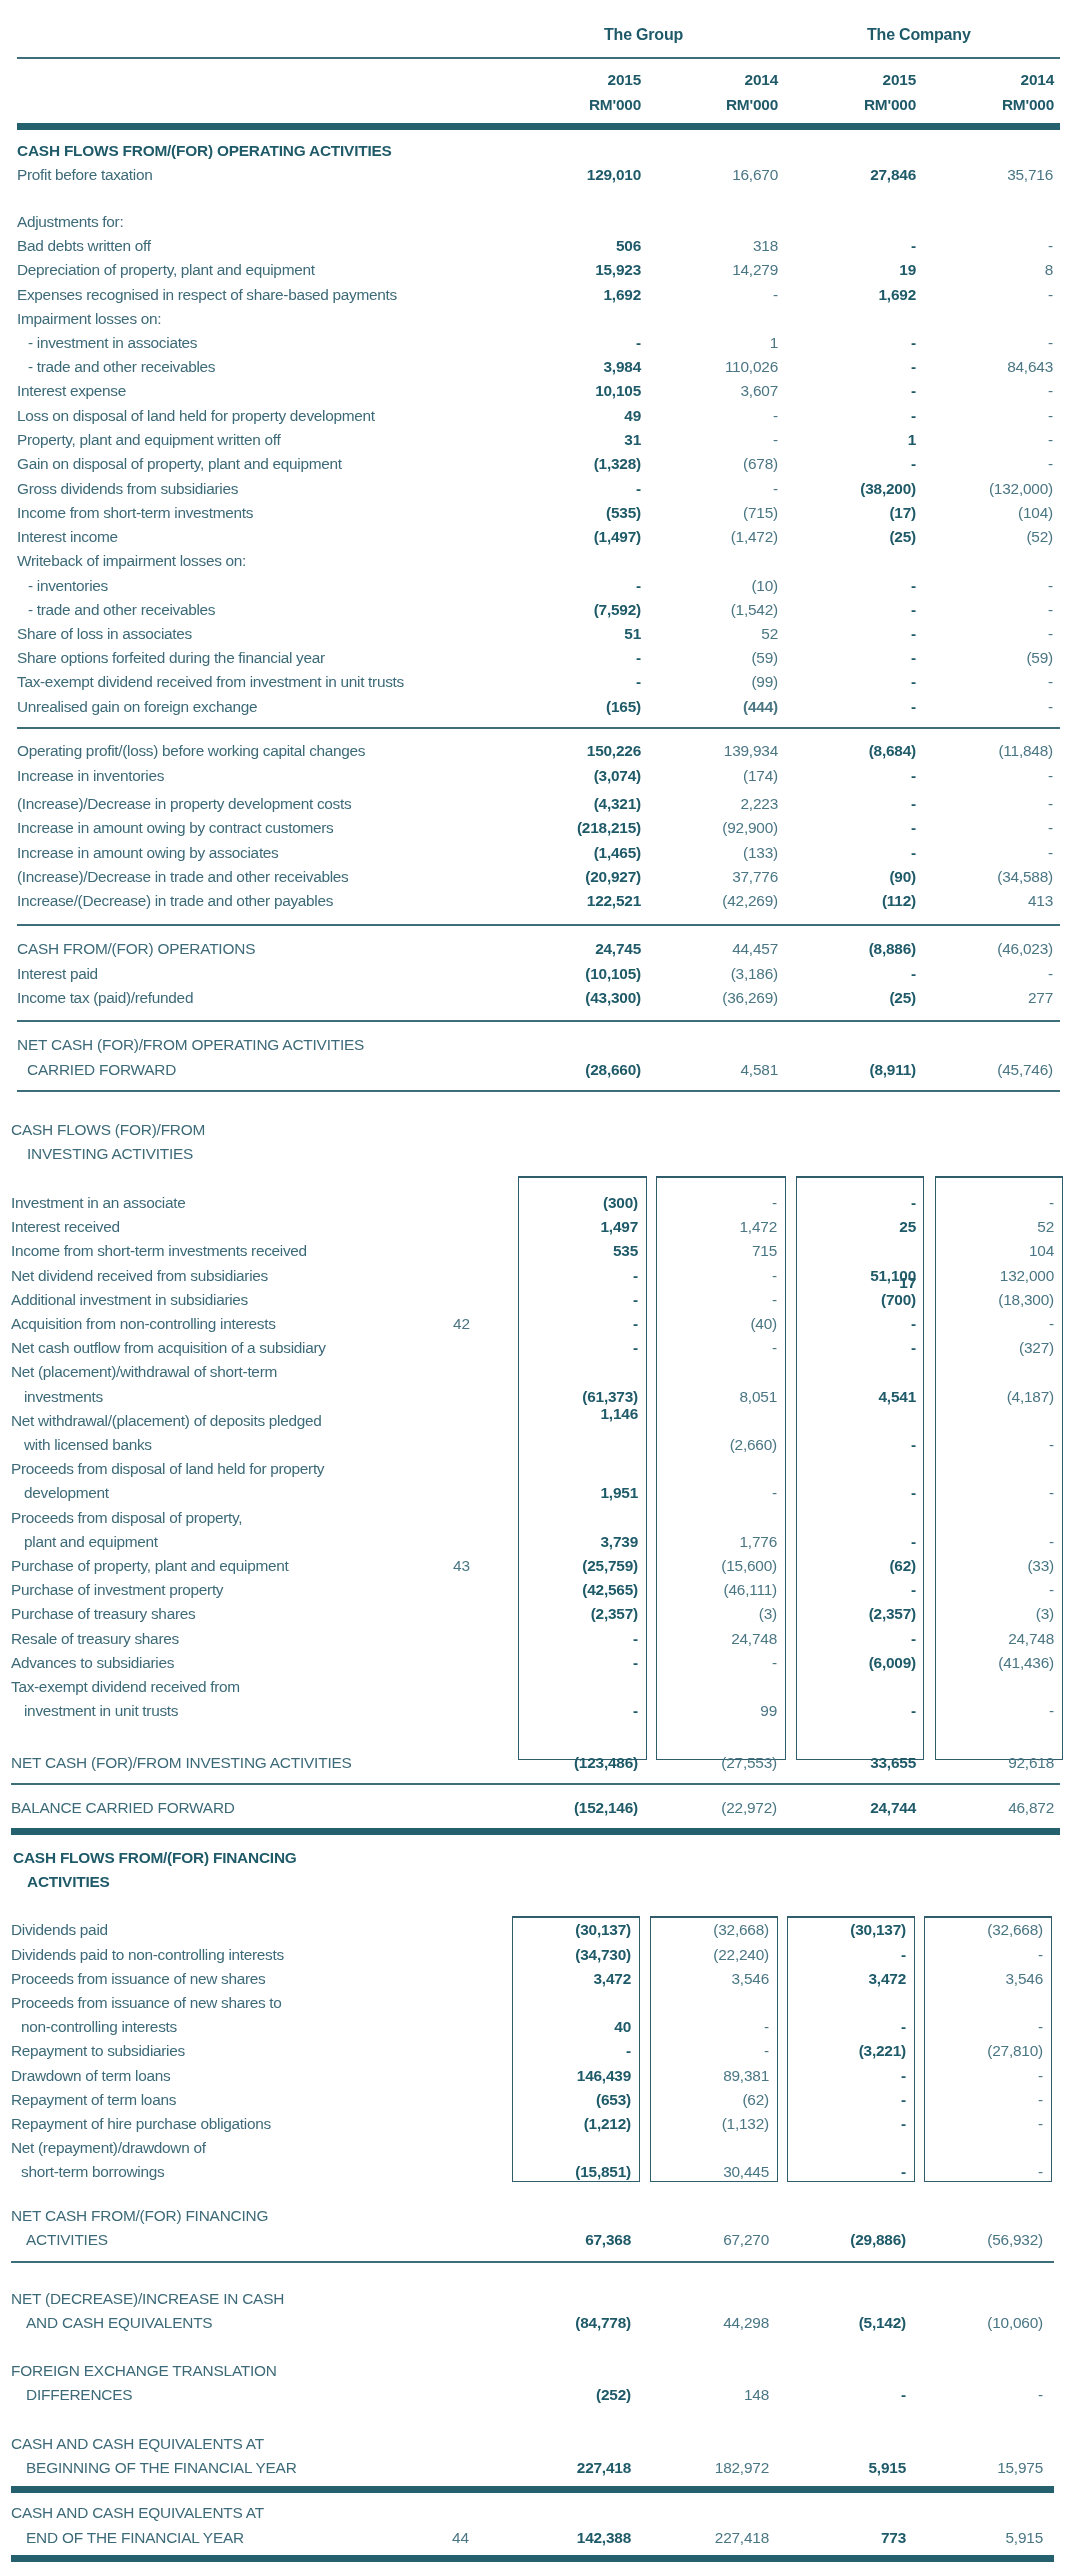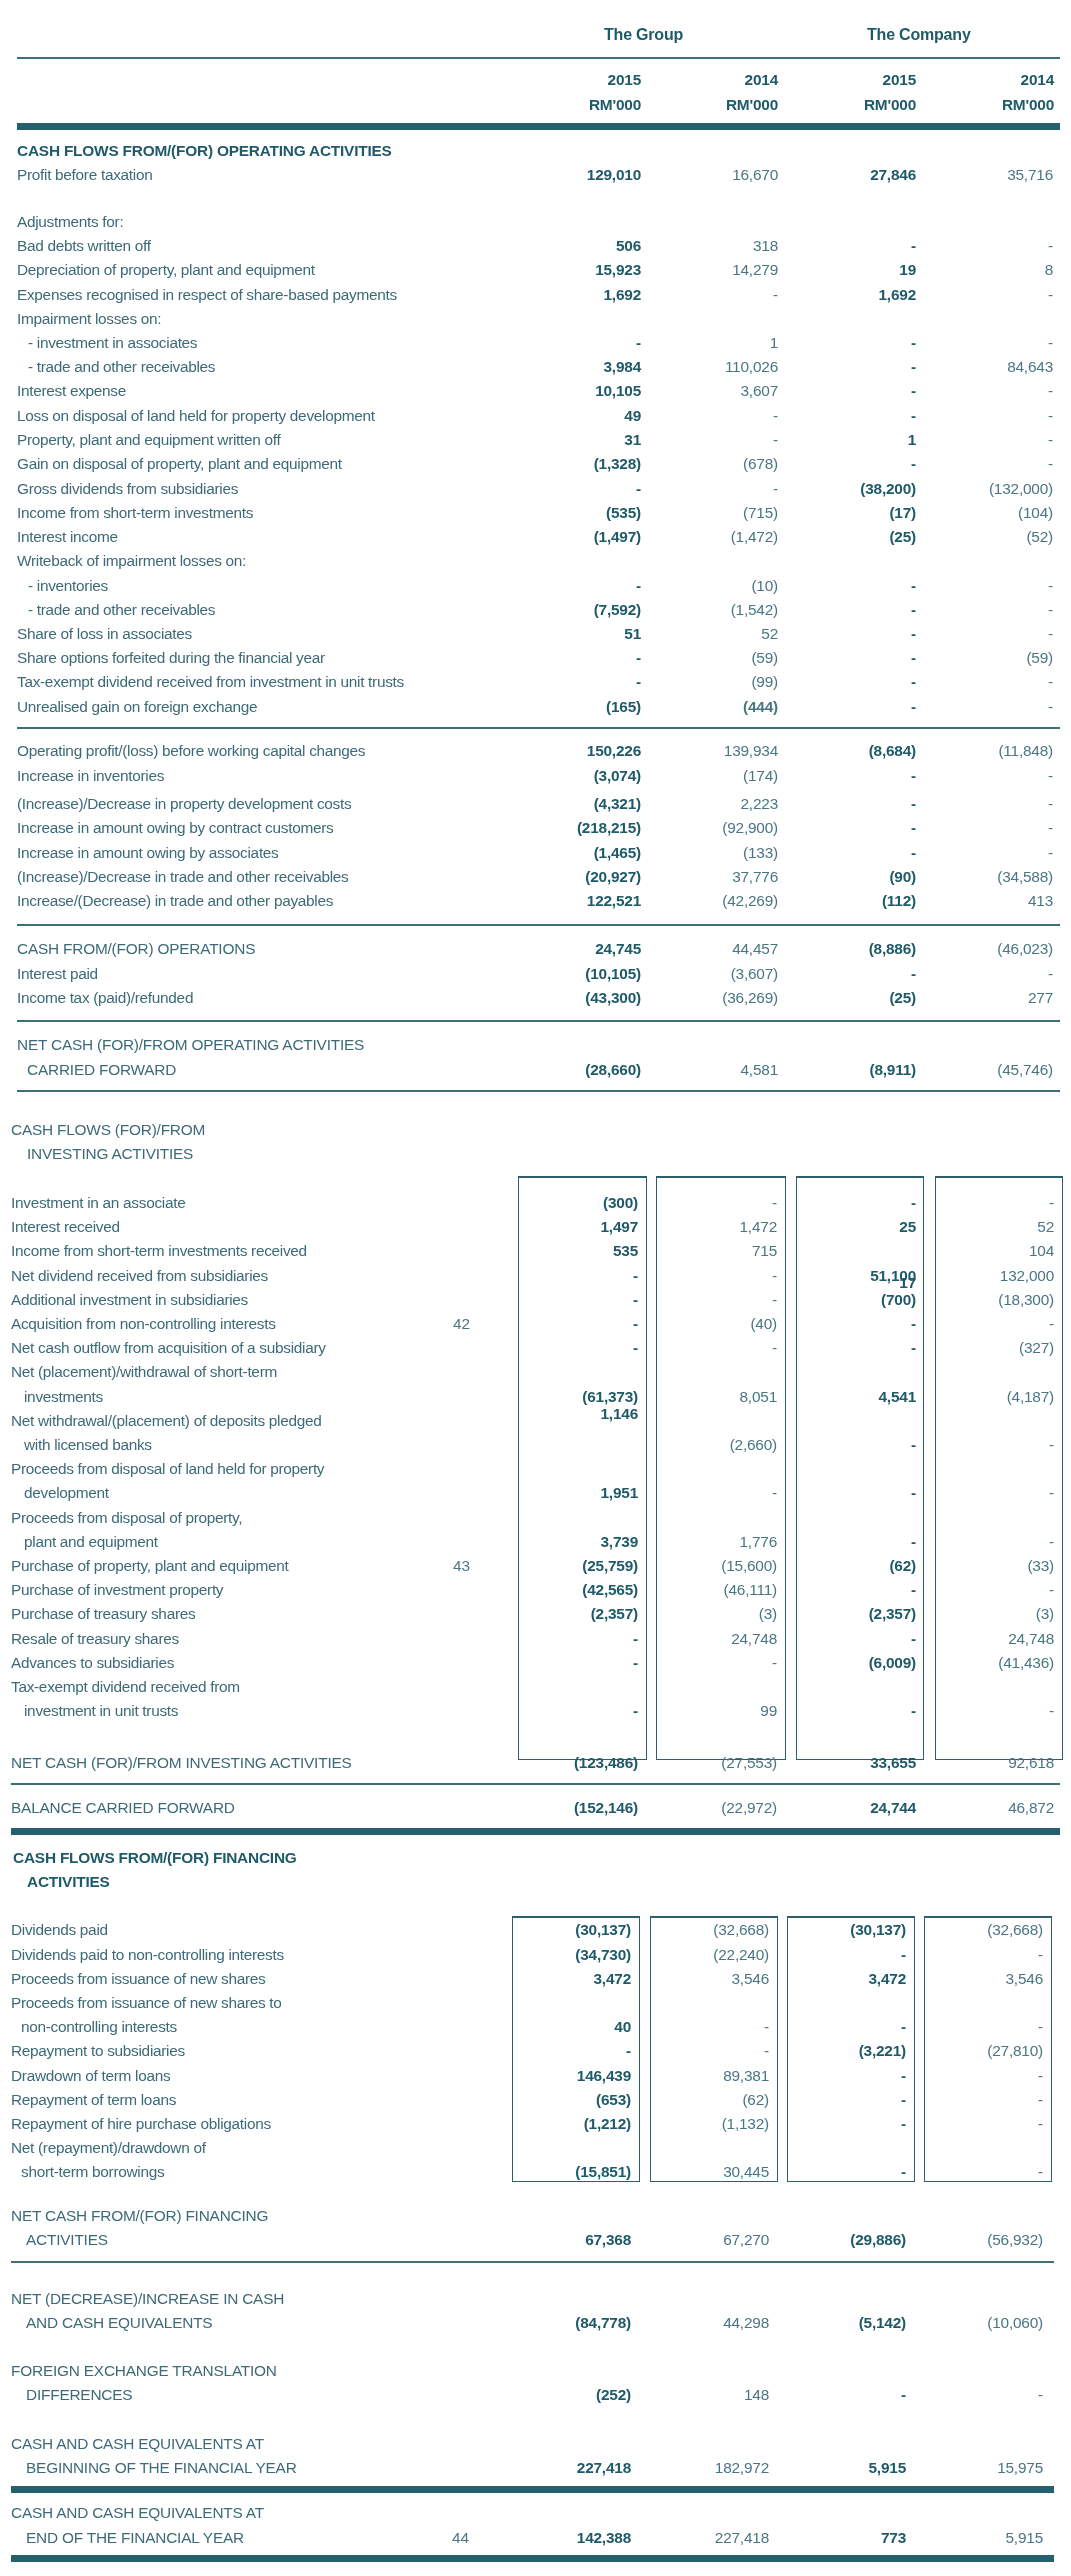--- a/index.html
+++ b/index.html
@@ -236,21 +236,21 @@
     <div class="" style="">
       <div class="abs cap" style="left:17px;top:939px;">CASH FROM/(FOR) OPERATIONS</div>
       <div class="num b" style="left:524px;width:117px;top:939px;">24,745</div>
       <div class="num l" style="left:661px;width:117px;top:939px;">44,457</div>
       <div class="num b" style="left:799px;width:117px;top:939px;">(8,886)</div>
       <div class="num l" style="left:936px;width:117px;top:939px;">(46,023)</div>
     </div>
     <div class="" style="">
       <div class="abs t" style="left:17px;top:964px;">Interest paid</div>
       <div class="num b" style="left:524px;width:117px;top:964px;">(10,105)</div>
-      <div class="num l" style="left:661px;width:117px;top:964px;">(3,607)</div>
+      <div class="num l" style="left:661px;width:117px;top:964px;">(3,186)</div>
       <div class="num b" style="left:799px;width:117px;top:964px;font-weight:bold;">-</div>
       <div class="num l" style="left:936px;width:117px;top:964px;">-</div>
     </div>
     <div class="" style="">
       <div class="abs t" style="left:17px;top:988px;">Income tax (paid)/refunded</div>
       <div class="num b" style="left:524px;width:117px;top:988px;">(43,300)</div>
       <div class="num l" style="left:661px;width:117px;top:988px;">(36,269)</div>
       <div class="num b" style="left:799px;width:117px;top:988px;">(25)</div>
       <div class="num l" style="left:936px;width:117px;top:988px;">277</div>
     </div>

